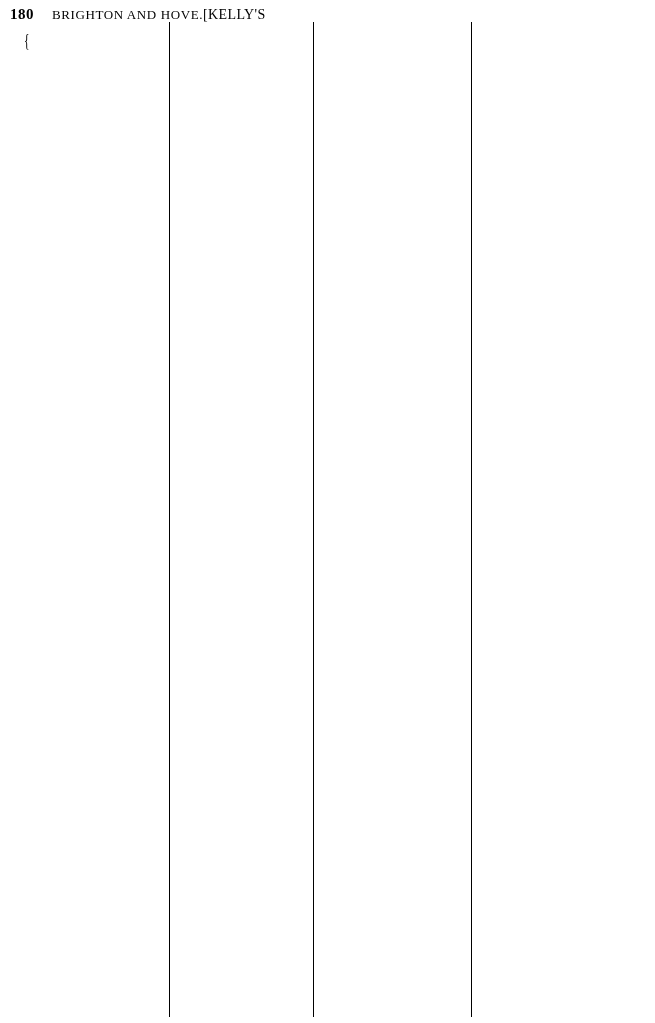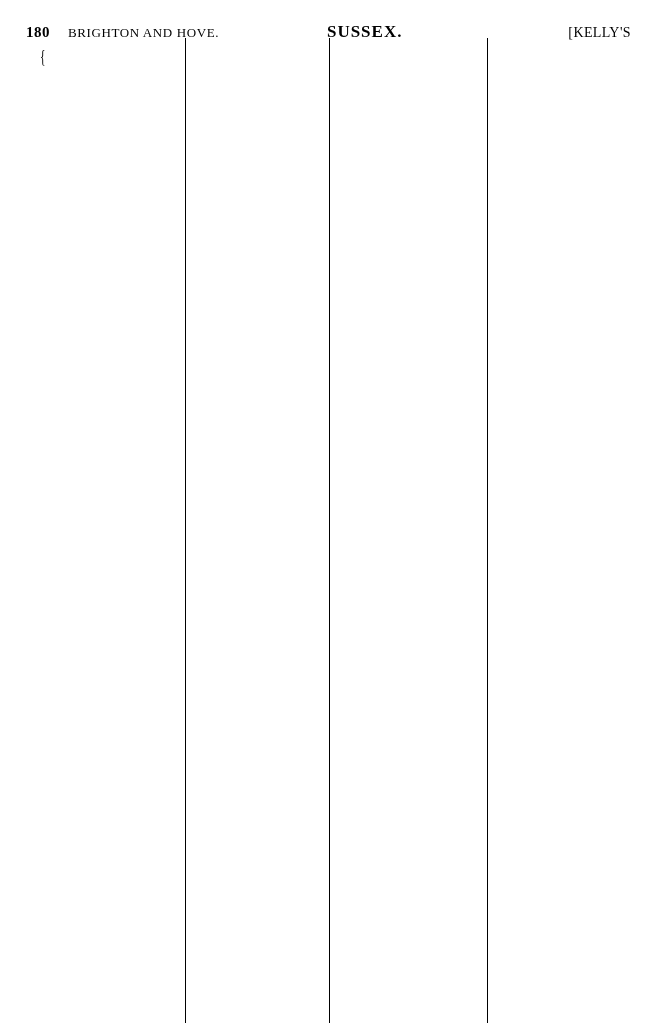--- a/index.html
+++ b/index.html
@@ -11,21 +11,21 @@
     width: 655px;
     height: 1023px;
     font-family: "Liberation Serif", "DejaVu Serif", serif;
     color: #000000;
     overflow: hidden;
   }
   .page {
     position: relative;
     width: 655px;
     height: 1023px;
-    padding: 16px;
+    padding: 0;
     box-sizing: border-box;
   }
 
   
   .running-head {
     display: flex;
     align-items: baseline;
     padding: 6px 8px 2px 10px;
     height: 22px;
     box-sizing: border-box;
@@ -168,21 +168,20 @@
   .spaced { letter-spacing: 2.2px; }
 </style>
 </head>
 <body>
 
 <div class="page">
 
   <div class="running-head">
     <div class="rh-folio">180</div>
     <div class="rh-left">BRIGHTON AND HOVE.</div>
-    <div class="rh-center">SUSSEX.</div>
     <div class="rh-right">[KELLY'S</div>
   </div>
 
   <div class="columns">
     <div class="col col-1">
         <div class="street"><span class="bold"></span><span class="sub"></span></div>
         <div class="side"></div>
         <div class="side"></div>
         <div class="e">
           <div class="num"></div>

